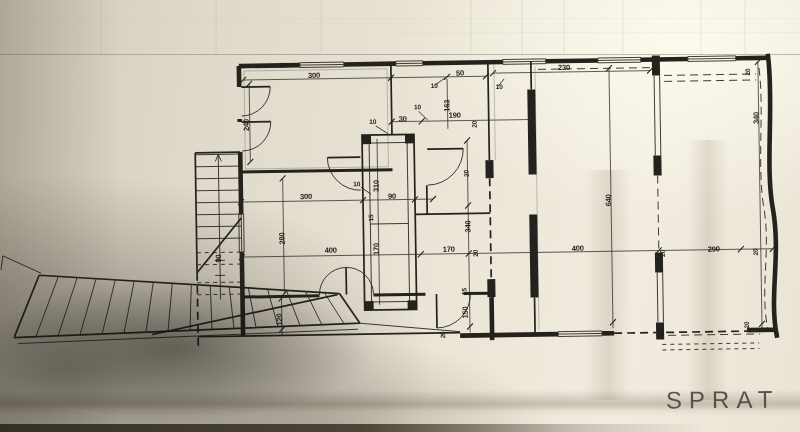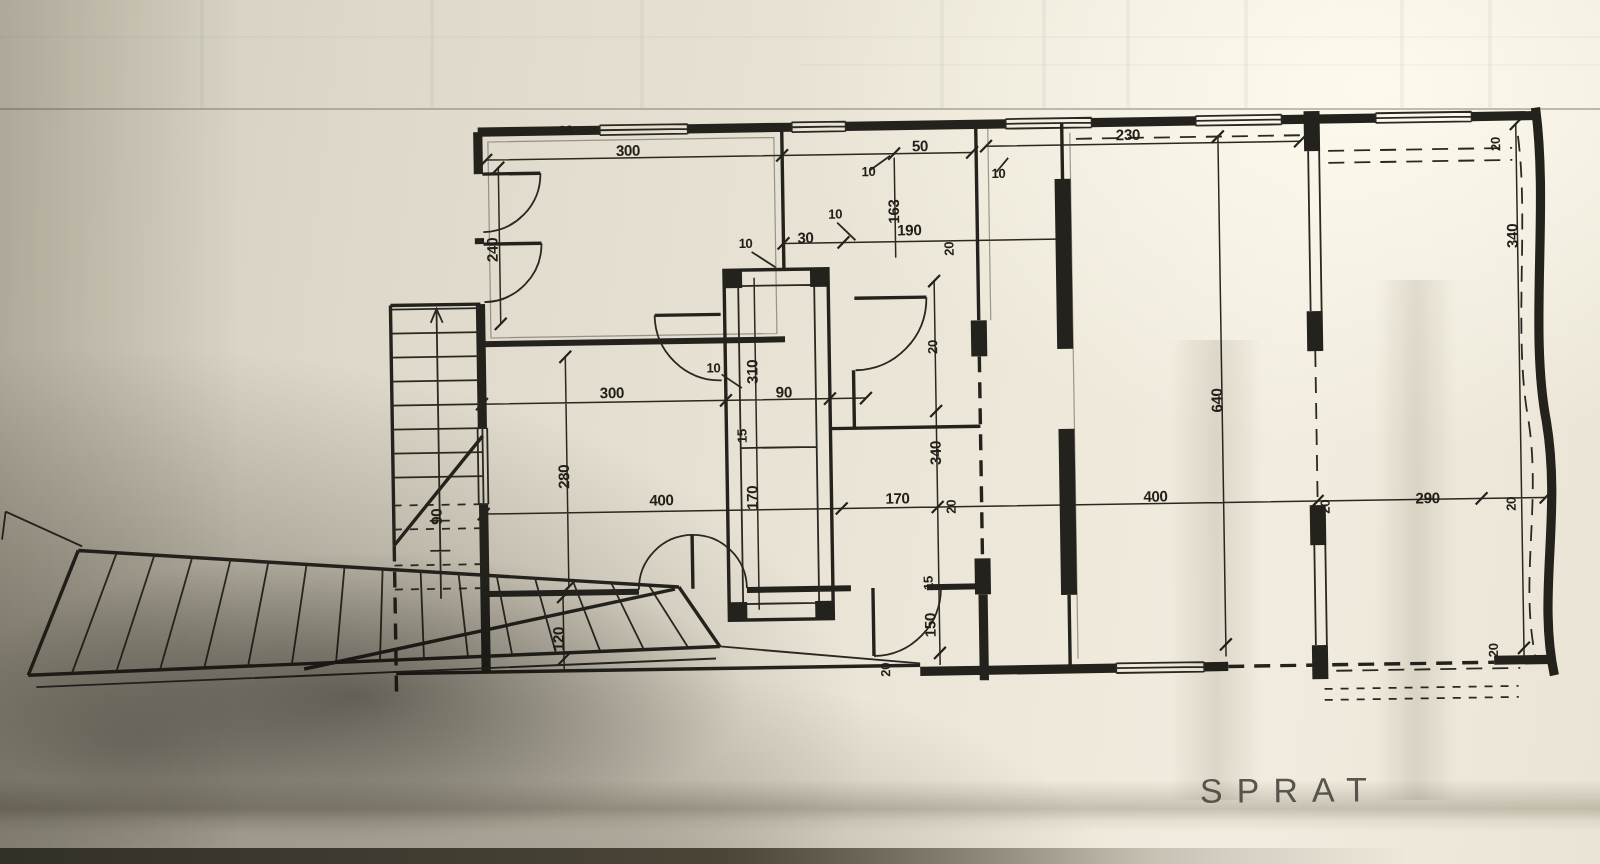--- a/index.html
+++ b/index.html
@@ -35,22 +35,22 @@
     background:radial-gradient(ellipse 50% 50% at 46% 55%, rgba(48,42,33,.48), rgba(48,42,33,0) 72%)}
   .left-shade{position:absolute;left:0;top:0;width:120px;height:432px;mix-blend-mode:multiply;
     background:linear-gradient(90deg,rgba(90,84,72,.25),rgba(90,84,72,0))}
   .fold{position:absolute;left:0;top:390px;width:800px;height:26px;mix-blend-mode:multiply;
     background:linear-gradient(to bottom,rgba(110,102,88,0) 0%,rgba(110,102,88,.30) 55%,rgba(150,143,128,.10) 80%,rgba(110,102,88,0) 100%)}
   .wave{position:absolute;mix-blend-mode:multiply;
     background:linear-gradient(90deg,rgba(125,117,100,0) 0%,rgba(125,117,100,.17) 50%,rgba(125,117,100,0) 100%)}
   .table-edge{position:absolute;left:0;bottom:0;width:800px;height:8px;
     background:linear-gradient(90deg,#333028 0%,#4a4537 45%,rgba(74,69,55,.25) 72%,rgba(74,69,55,0) 88%)}
   .title{
-    position:absolute;left:600px;top:386px;
-    font-size:17px;font-weight:400;letter-spacing:7px;color:#48463f;
+    position:absolute;left:666px;top:386px;
+    font-size:24px;font-weight:400;letter-spacing:7px;color:#48463f;
     transform:rotate(-.5deg);opacity:.9;
   }
 </style>
 </head>
 <body>
 
 <div class="stage">
 
   <div class="topline"></div>
   <div class="bleed v" style="left:100px"></div>

